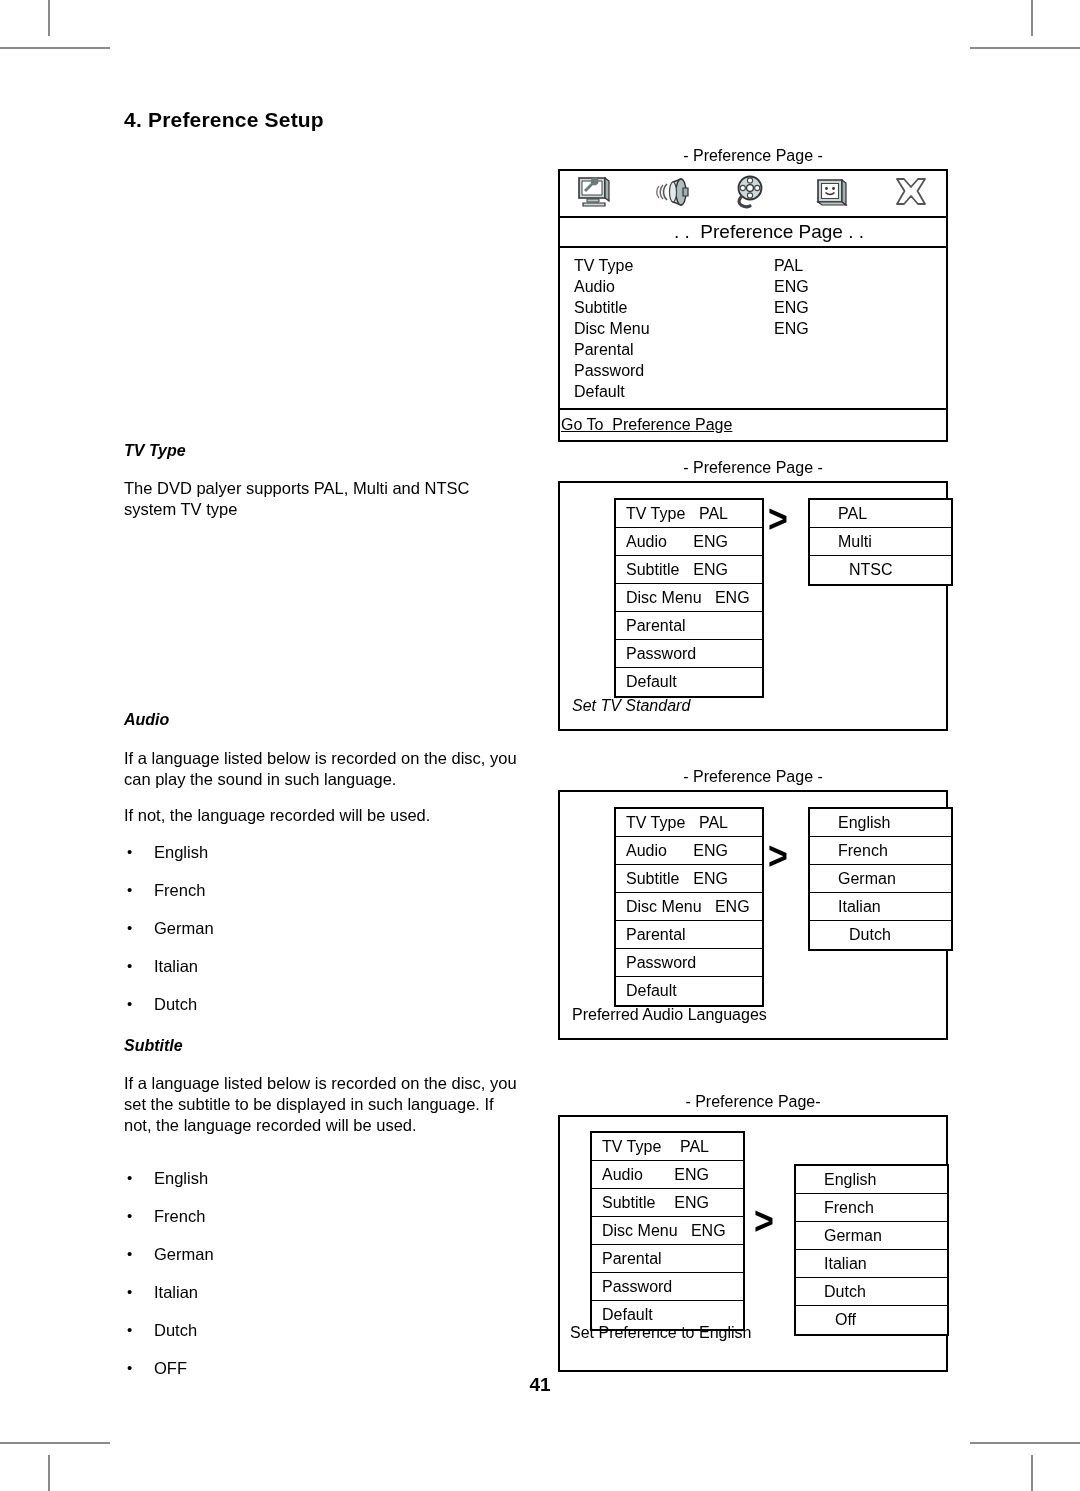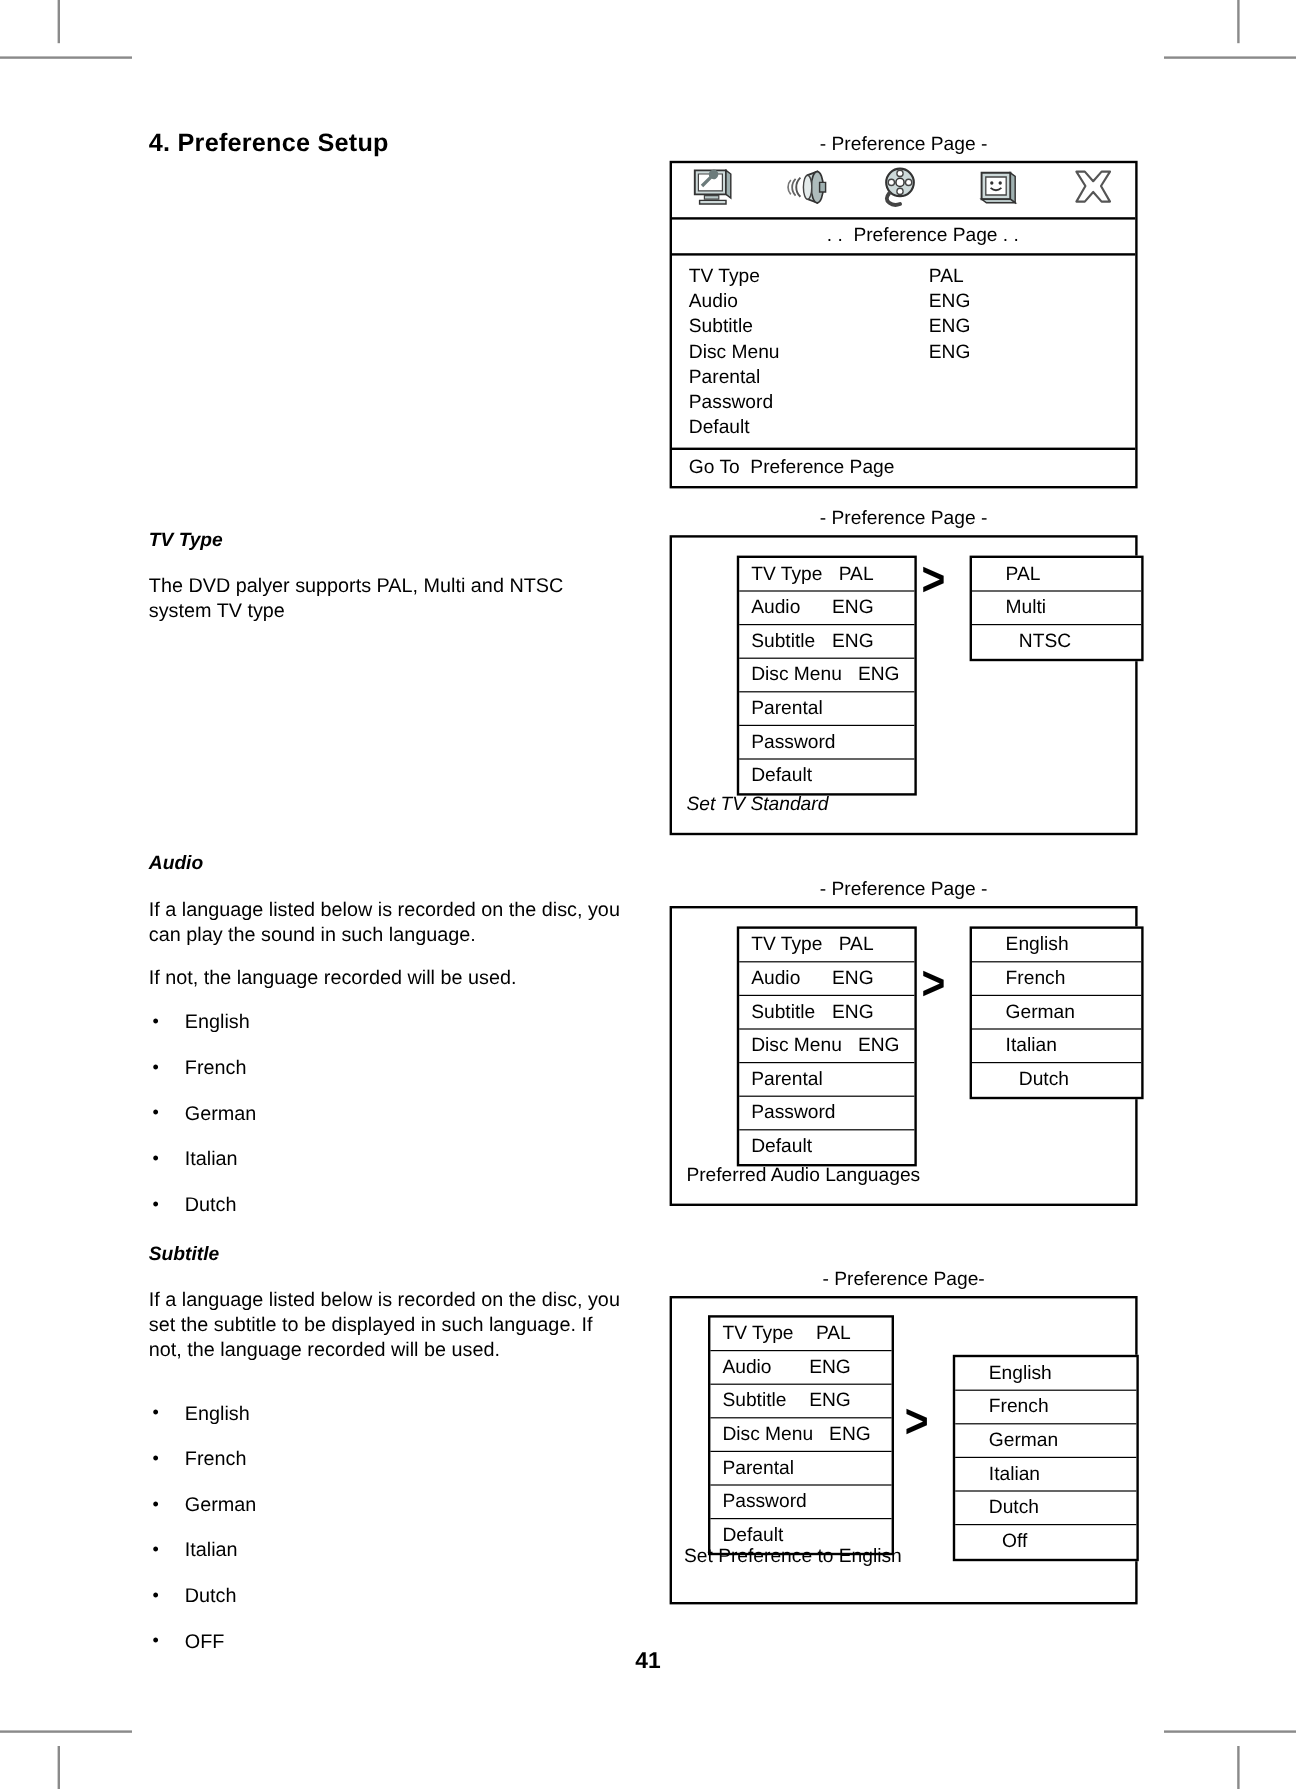--- a/index.html
+++ b/index.html
@@ -81,20 +81,21 @@
   #sec-audio-list    { position:absolute; left:124px; top:843px; width:300px; }
   #sec-sub-head      { position:absolute; left:124px; top:1037px; }
   #sec-sub-para      { position:absolute; left:124px; top:1073px; width:400px; }
   #sec-sub-list      { position:absolute; left:124px; top:1169px; width:300px; }
 
   
   .diagram {
     position: absolute;
     left: 558px;
     width: 390px;
+    margin-top: 35px;
   }
   .diagram-caption {
     text-align: center;
     font-size: 16px;
     margin-bottom: 4px;
     white-space: pre;
   }
   .osd-box {
     border: 2px solid #000;
     background: #fff;
@@ -112,40 +113,41 @@
     box-sizing: border-box;
   }
   .icon-bar .ico { flex: 0 0 auto; }
   .icon-bar .sp  { flex: 1 1 auto; }
 
   .osd-title {
     height: 28px;
     line-height: 28px;
     border-bottom: 2px solid #000;
     text-align: center;
-    font-size: 16px;
+    font-size: 19px;
     white-space: pre;
     padding-left: 32px;
   }
   .osd-list { padding: 7px 0 6px 0; }
   .osd-row {
     display: flex;
     font-size: 16px;
     line-height: 21px;
     padding-left: 14px;
   }
   .osd-row .k { width: 200px; }
   .osd-row .v { width: 100px; }
   .osd-foot {
     border-top: 2px solid #000;
     font-size: 16px;
     line-height: 30px;
     height: 30px;
-    padding-left: 14px;
-    white-space: pre;
+    padding-left: 1px;
+    white-space: pre;
+    text-decoration: underline;
   }
 
   
   .menu-wrap { position: relative; }
   .menu-col {
     position: absolute;
     border: 2px solid #000;
     box-sizing: border-box;
     background: #fff;
   }

